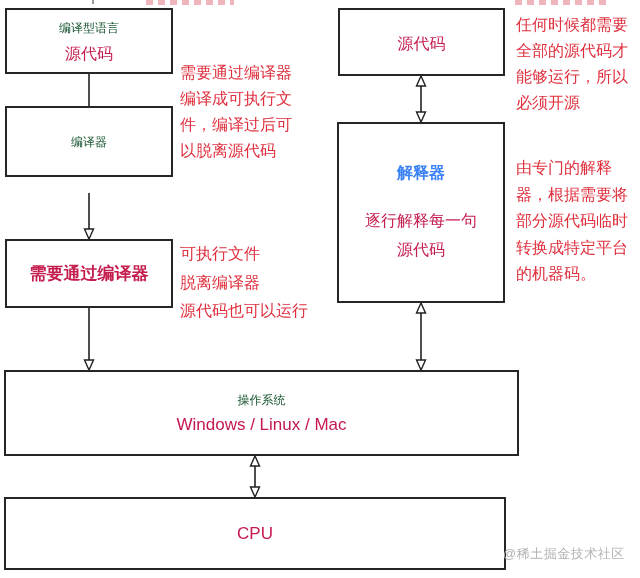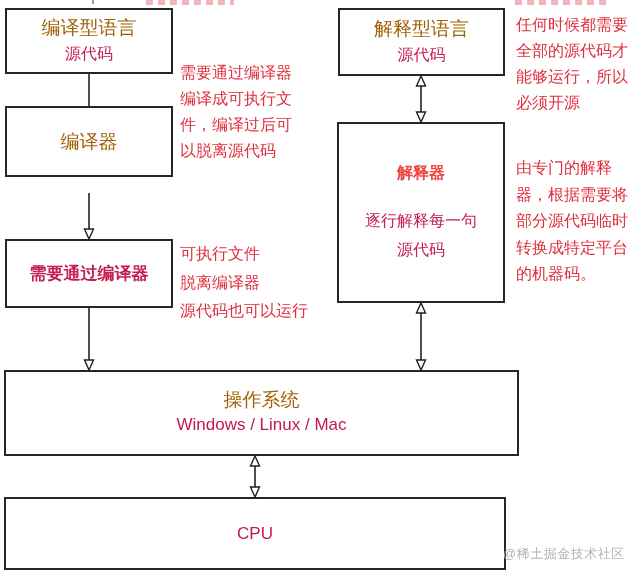--- a/index.html
+++ b/index.html
@@ -14,24 +14,24 @@
 
   .box {
     position:absolute;
     box-sizing:border-box;
     border:2px solid #262626;
     background:#ffffff;
     display:flex; flex-direction:column;
     align-items:center; justify-content:center;
     text-align:center;
   }
-  .box-title   { color:#a16207; font-size:19px; font-weight:500; line-height:22px; }
+  .box-title   { color:#14532d; font-size:12px; font-weight:500; line-height:22px; }
   .box-sub     { color:#c51e4e; font-size:16px; font-weight:500; line-height:22px; margin-top:4px; white-space:pre-line; }
   .box-title-red { color:#c51e4e; font-size:17px; font-weight:700; line-height:22px; }
-  .interp-title { color:#ef4444; font-size:16px; font-weight:600; line-height:22px; margin-bottom:22px; }
+  .interp-title { color:#3b82f6; font-size:16px; font-weight:600; line-height:22px; margin-bottom:22px; }
   .interp-sub   { color:#c51e4e; font-size:16px; font-weight:500; line-height:29px; margin-top:0; white-space:pre-line; }
   .os-sub  { color:#c4184e; font-size:17px; font-weight:400; line-height:24px; margin-top:2px; }
   .cpu-label { color:#c4184e; font-size:17px; font-weight:400; }
 
   .note {
     position:absolute;
     color:#df2f3d;
     font-size:16px;
     font-weight:500;
     white-space:pre-line;
@@ -94,21 +94,20 @@
 
   <div class="box" style="left:5px; top:106px; width:168px; height:71px;">
     <div class="box-title">编译器</div>
   </div>
 
   <div class="box" style="left:5px; top:239px; width:168px; height:69px;">
     <div class="box-title-red">需要通过编译器</div>
   </div>
 
   <div class="box" style="left:338px; top:8px; width:167px; height:68px;">
-    <div class="box-title">解释型语言</div>
     <div class="box-sub">源代码</div>
   </div>
 
   <div class="box" style="left:337px; top:122px; width:168px; height:181px;">
     <div class="interp-title">解释器</div>
     <div class="interp-sub">逐行解释每一句
 源代码</div>
   </div>
 
   <div class="box" style="left:4px; top:370px; width:515px; height:86px;">

